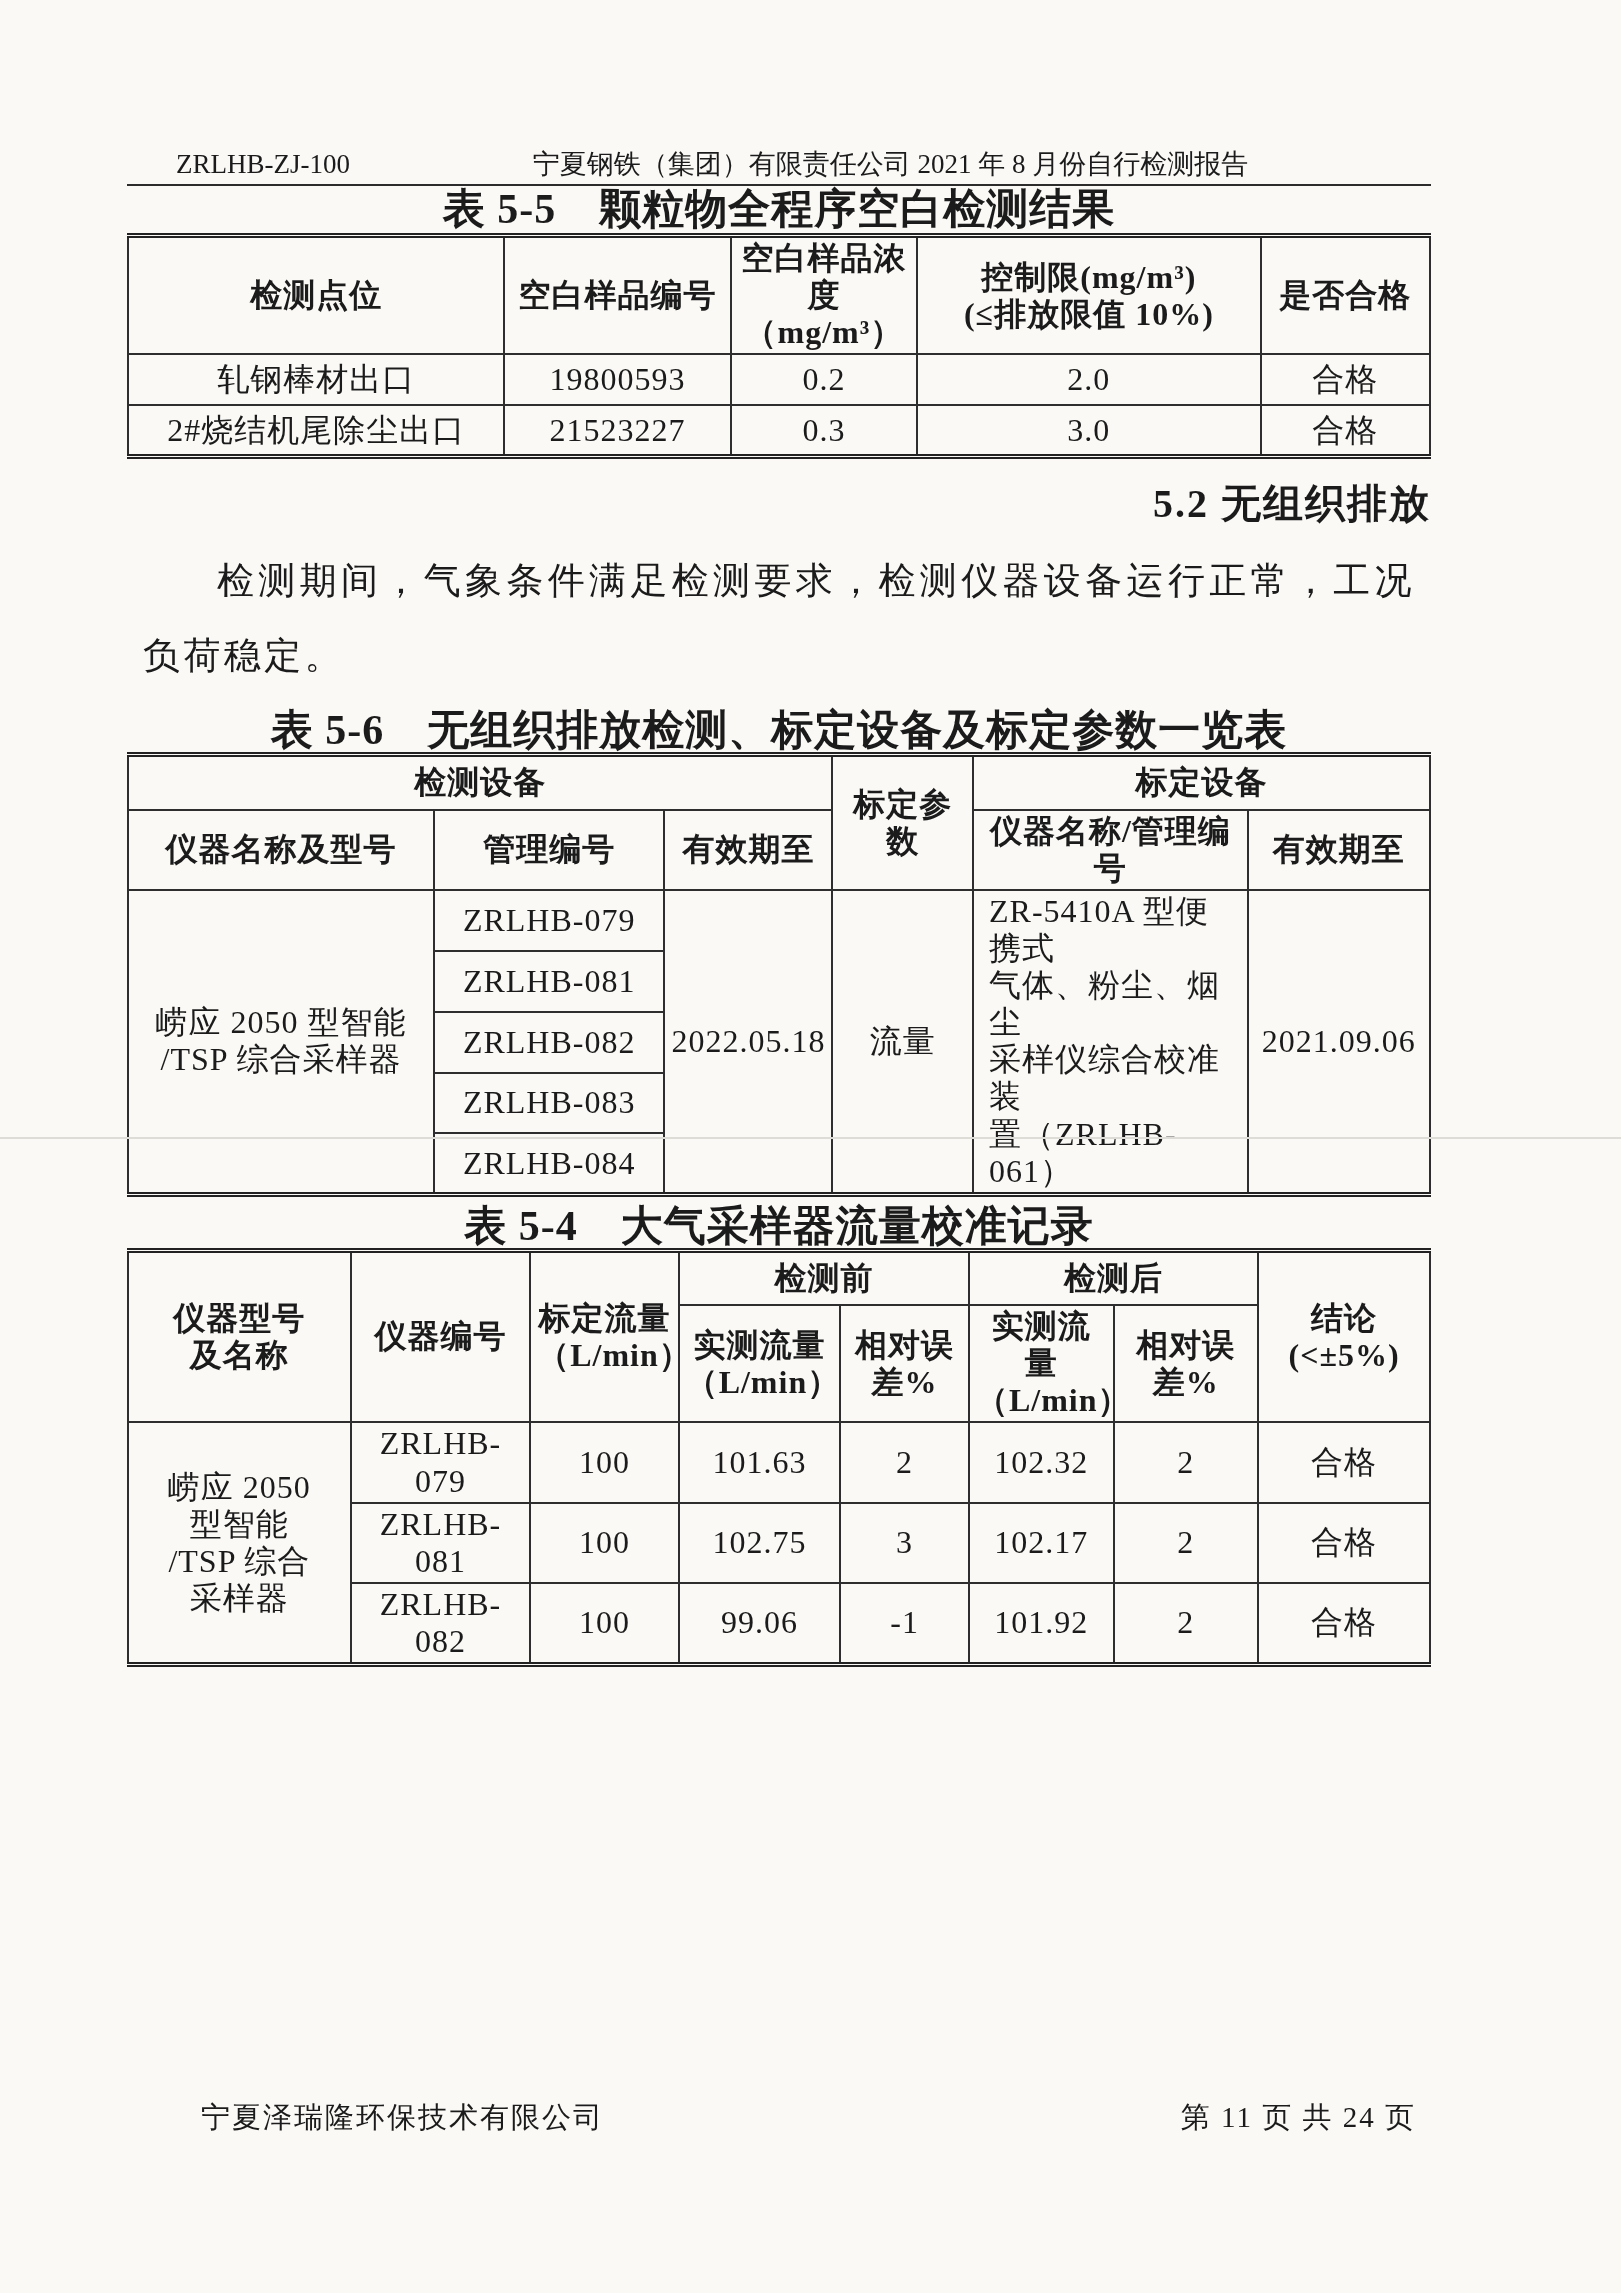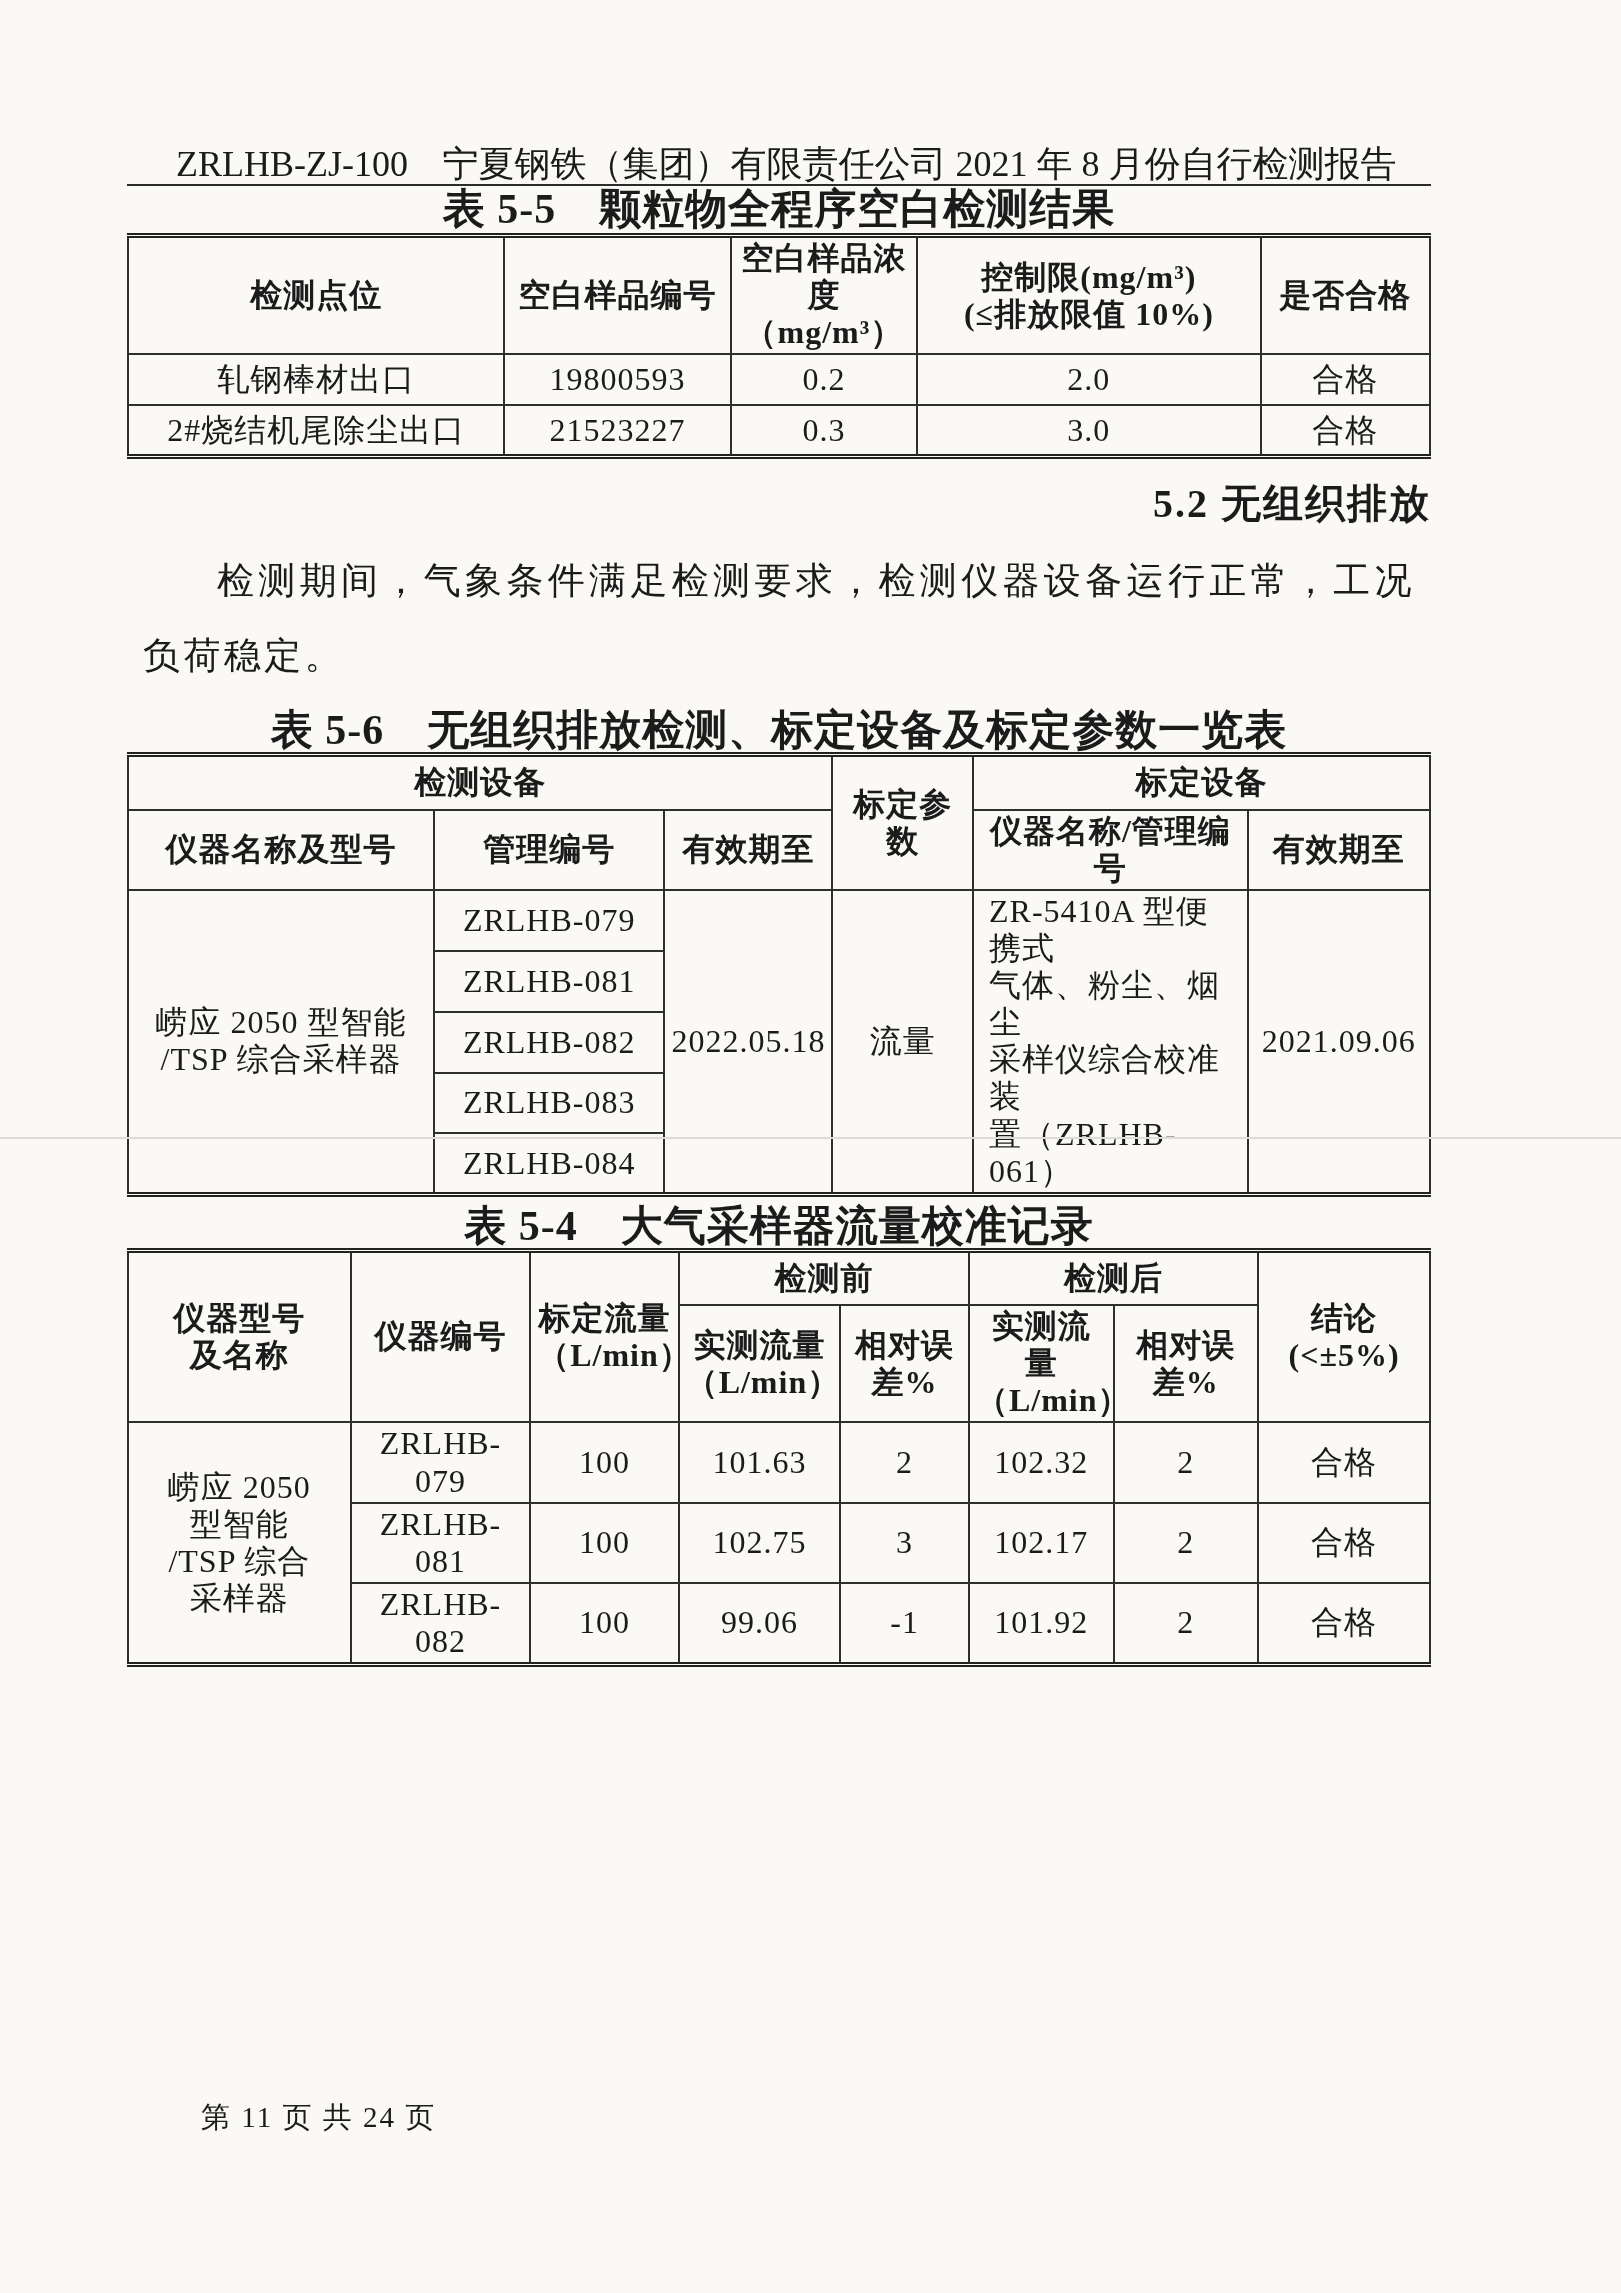--- a/index.html
+++ b/index.html
@@ -10,21 +10,21 @@
     background:#faf9f6;
     box-sizing:border-box;
     padding:145px 190px 0 127px;
     font-family:"Liberation Serif","DejaVu Serif",serif;
     color:#1b1b1b;
     overflow:hidden;
   }
   .doc-header{
     display:flex;align-items:center;
     height:39px;line-height:39px;
-    font-size:36px;
+    font-size:27px;
     justify-content:space-between;
   }
   .doc-code{margin-left:49px;white-space:nowrap;}
   .doc-title{flex:1;text-align:center;white-space:nowrap;}
   .header-rule{border:0;border-top:2.9px solid #2c2c2c;margin:0;}
   .caption{
     text-align:center;font-weight:700;font-size:42px;
     line-height:47px;letter-spacing:1px;
   }
   .caption.c56{line-height:43px;}
@@ -241,17 +241,18 @@
       <td>99.06</td>
       <td>-1</td>
       <td>101.92</td>
       <td>2</td>
       <td>合格</td>
     </tr>
   </tbody>
     </table>
 
   <div class="doc-footer">
+    <span>宁夏泽瑞隆环保技术有限公司</span>
     <span>第 11 页 共 24 页</span>
   </div>
 
 </div>
 
 
 </body></html>

